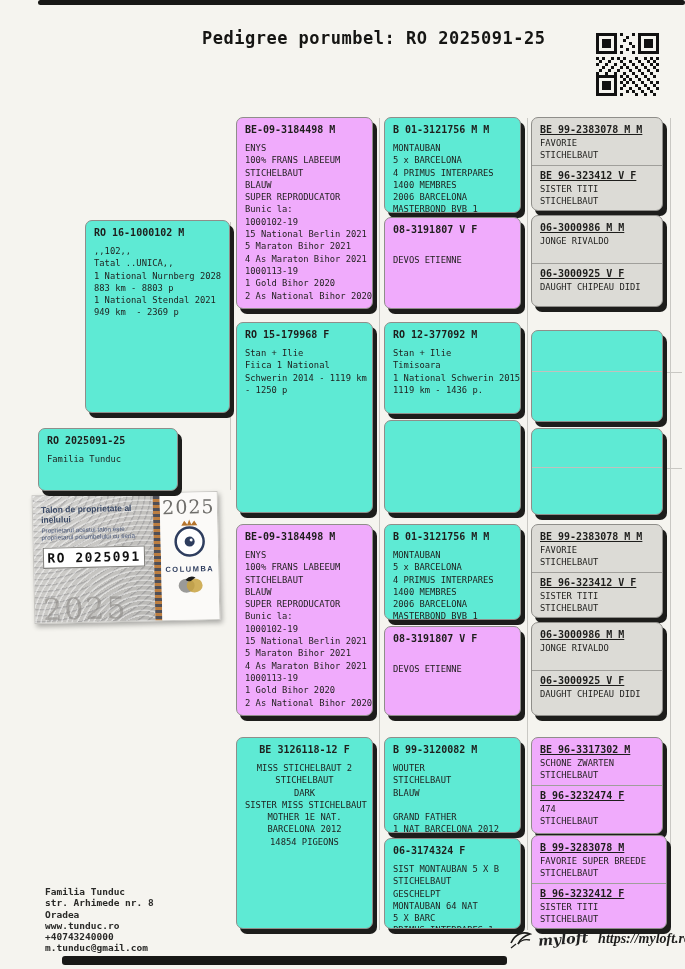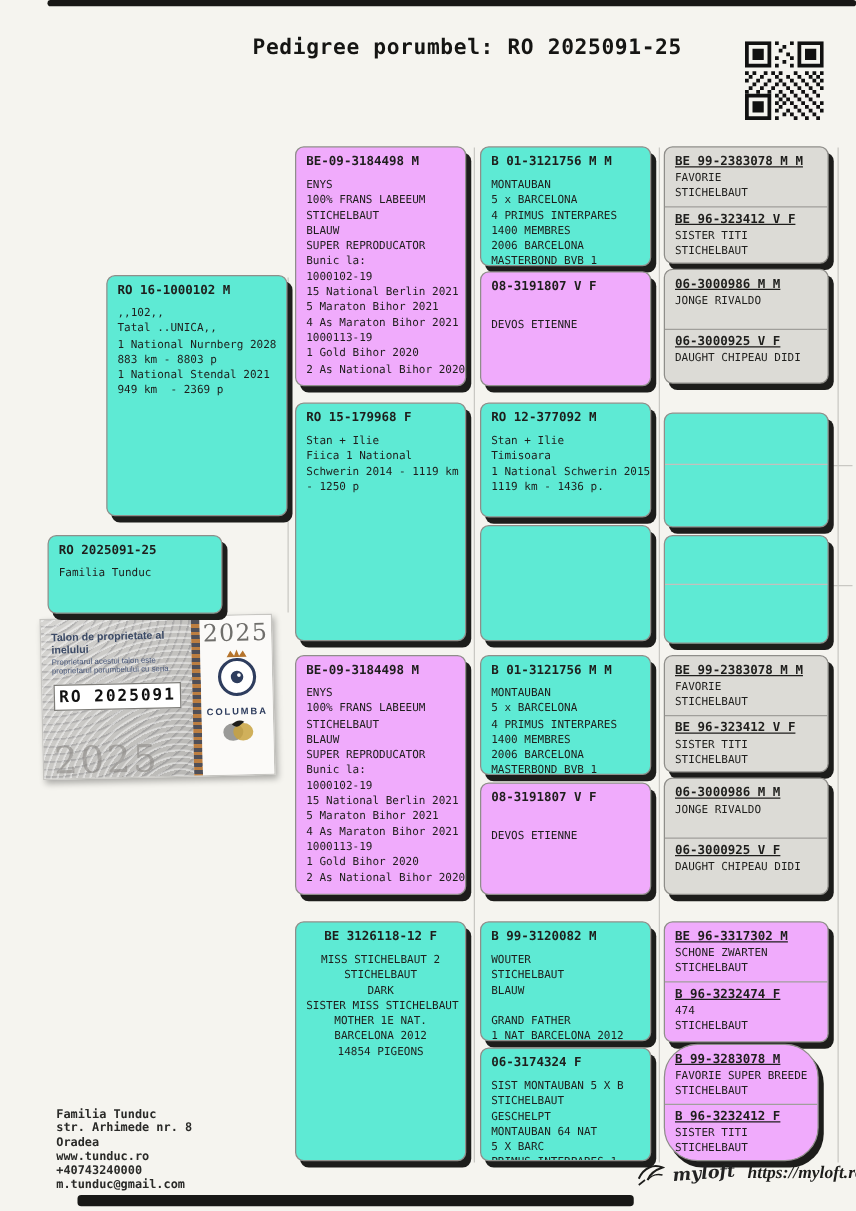--- a/index.html
+++ b/index.html
@@ -330,21 +330,21 @@
         <div>SCHONE ZWARTEN</div>
         <div>STICHELBAUT</div>
       </div>
     <div class="hdiv"></div>
     <div class="ring">B 96-3232474 F</div>
     <div class="lines">
         <div>474</div>
         <div>STICHELBAUT</div>
       </div>
   </div>
-  <div class="card g1 split" style="left:531px;top:835px;width:124px;height:94px;border-radius:27px;">
+  <div class="card g1 split" style="left:531px;top:835px;width:136px;height:94px;">
     <div class="ring">B 99-3283078 M</div>
     <div class="lines">
         <div>FAVORIE SUPER BREEDE</div>
         <div>STICHELBAUT</div>
       </div>
     <div class="hdiv"></div>
     <div class="ring">B 96-3232412 F</div>
     <div class="lines">
         <div>SISTER TITI</div>
         <div>STICHELBAUT</div>

